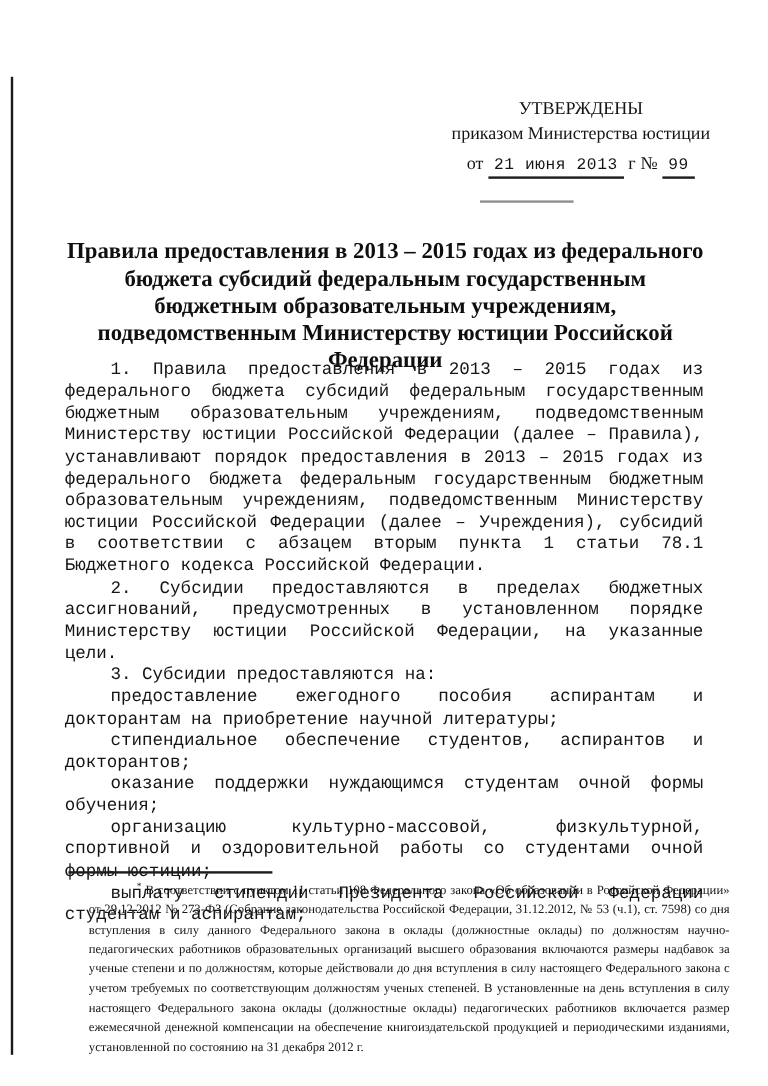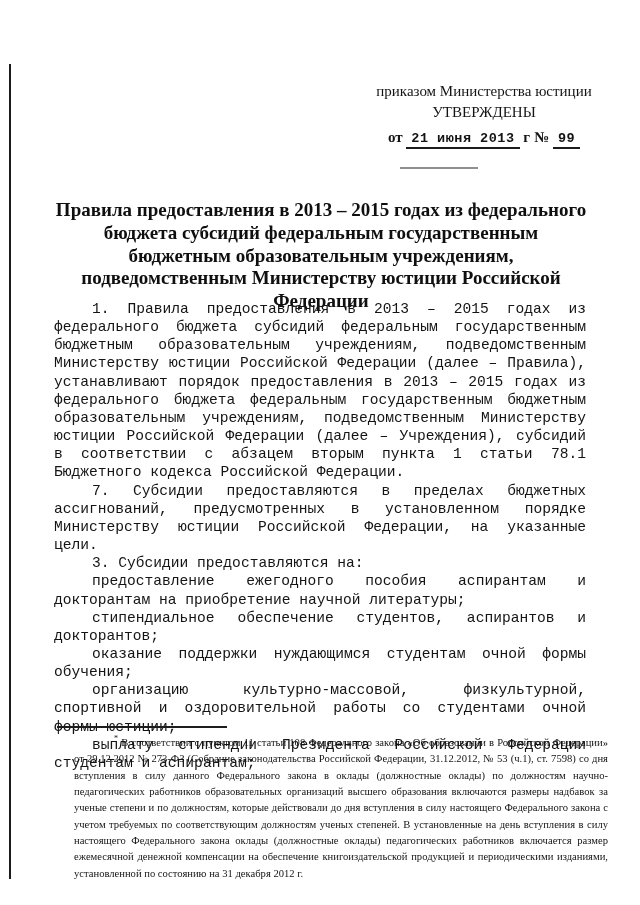--- a/index.html
+++ b/index.html
@@ -24,21 +24,20 @@
     top: 81px; left: 354px; width: 260px;
     text-align: center;
     font-size: 15px;
     line-height: 21px;
     white-space: nowrap;
   }
   .approval-date {
     margin-top: 4px;
     font-size: 15px;
     white-space: nowrap;
-    font-weight: bold;
   }
   .fill {
     font-family: "Liberation Mono", monospace;
     font-size: 13.5px;
     letter-spacing: 0.5px;
     border-bottom: 2px solid #1b1b1b;
     padding: 0 5px 1px 5px;
   }
   .numsign { margin-left: 4px; }
   .date-underline-artifact {
@@ -84,36 +83,36 @@
   .footnote sup { font-size: 8px; }
 </style>
 </head>
 <body>
 
 <div class="page">
 
   <div class="edge-artifact"></div>
 
   <div class="approval">
+    <div>УТВЕРЖДЕНЫ</div>
     <div>приказом Министерства юстиции</div>
-    <div>УТВЕРЖДЕНЫ</div>
     <div class="approval-date">
       <span>от</span>
       <span class="fill">21 июня 2013</span>
       <span>г</span><span class="numsign">№</span>
       <span class="fill">99</span>
     </div>
   </div>
   <div class="date-underline-artifact"></div>
 
   <h1 class="doc-title">Правила предоставления в 2013 – 2015 годах из федерального бюджета субсидий федеральным государственным бюджетным образовательным учреждениям, подведомственным Министерству юстиции Российской Федерации</h1>
 
   <div class="body-text">
     <p>1. Правила предоставления в 2013 – 2015 годах из федерального бюджета субсидий федеральным государственным бюджетным образовательным учреждениям, подведомственным Министерству юстиции Российской Федерации (далее – Правила), устанавливают порядок предоставления в 2013 – 2015 годах из федерального бюджета федеральным государственным бюджетным образовательным учреждениям, подведомственным Министерству юстиции Российской Федерации (далее – Учреждения), субсидий в соответствии с абзацем вторым пункта 1 статьи 78.1 Бюджетного кодекса Российской Федерации.</p>
-    <p>7. Субсидии предоставляются в пределах бюджетных ассигнований, предусмотренных в установленном порядке Министерству юстиции Российской Федерации, на указанные цели.</p>
+    <p>2. Субсидии предоставляются в пределах бюджетных ассигнований, предусмотренных в установленном порядке Министерству юстиции Российской Федерации, на указанные цели.</p>
     <p>3. Субсидии предоставляются на:</p>
     <p>предоставление ежегодного пособия аспирантам и докторантам на приобретение научной литературы;</p>
     <p>стипендиальное обеспечение студентов, аспирантов и докторантов;</p>
     <p>оказание поддержки нуждающимся студентам очной формы обучения;</p>
     <p>организацию культурно-массовой, физкультурной, спортивной и оздоровительной работы со студентами очной формы юстиции;</p>
     <p>выплату стипендии Президента Российской Федерации студентам и аспирантам;</p>
   </div>
 
   <div class="footnote-sep"></div>
 

